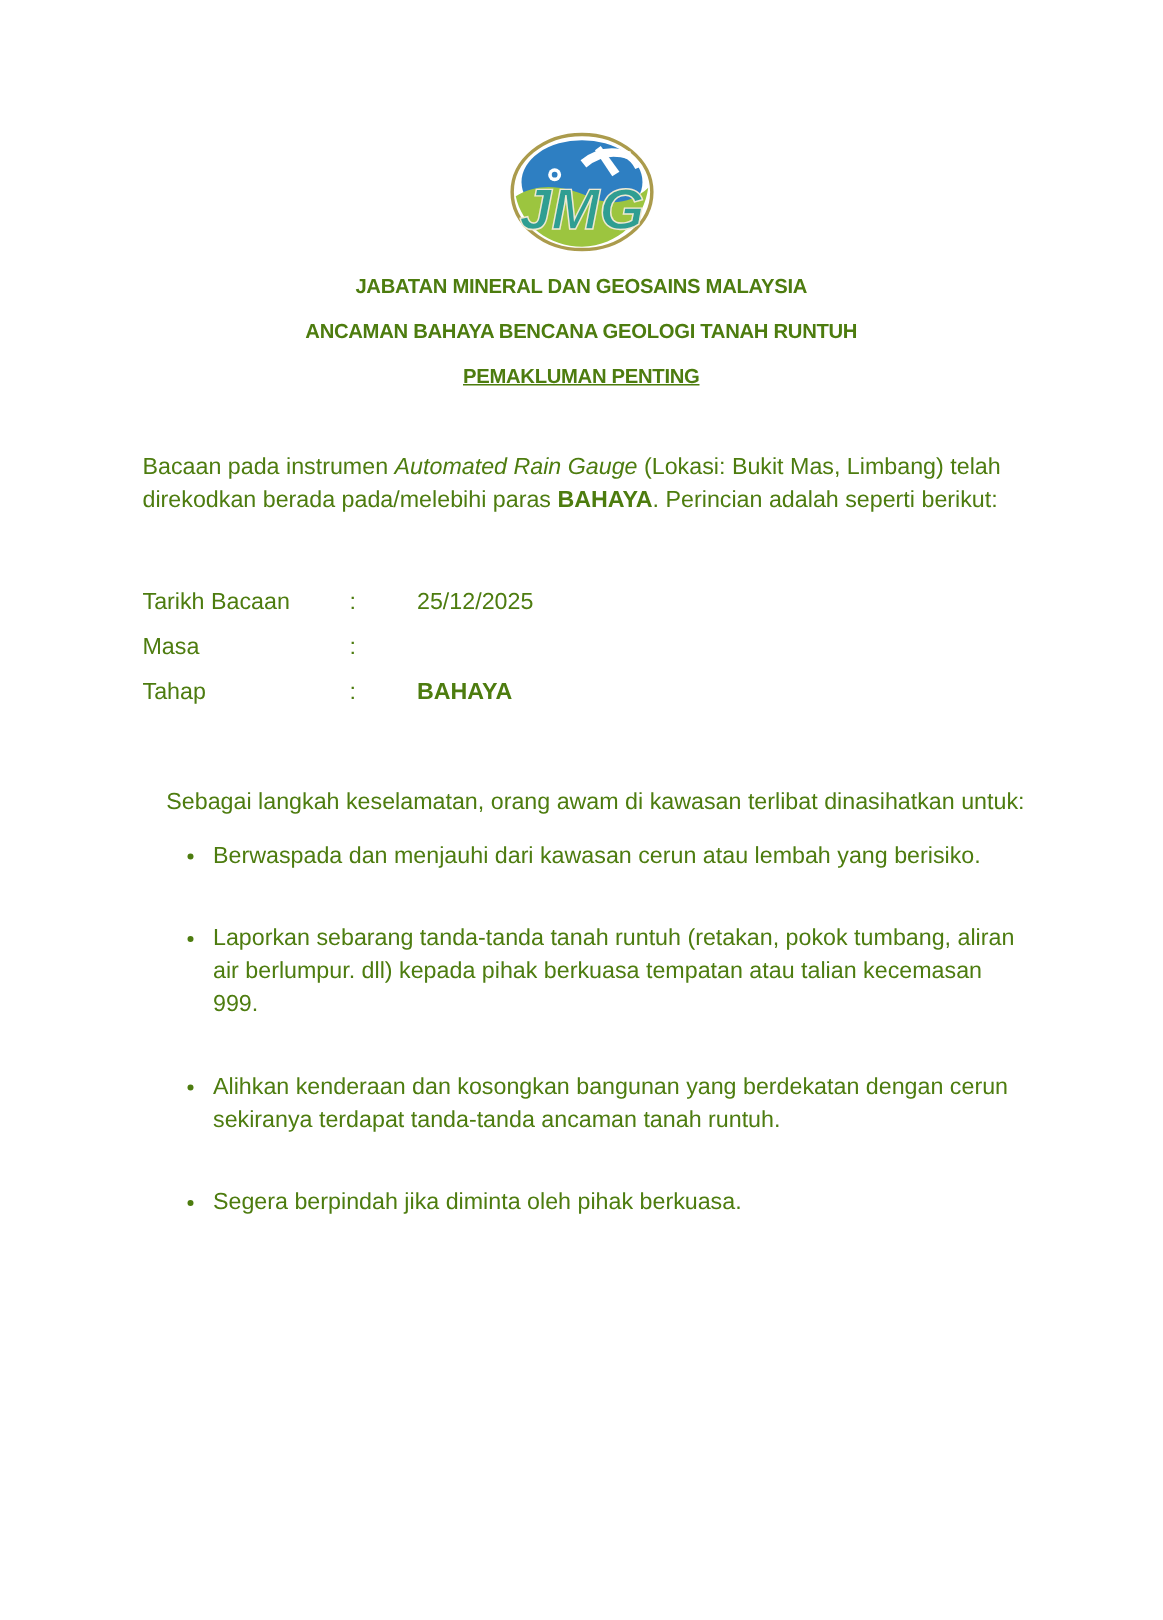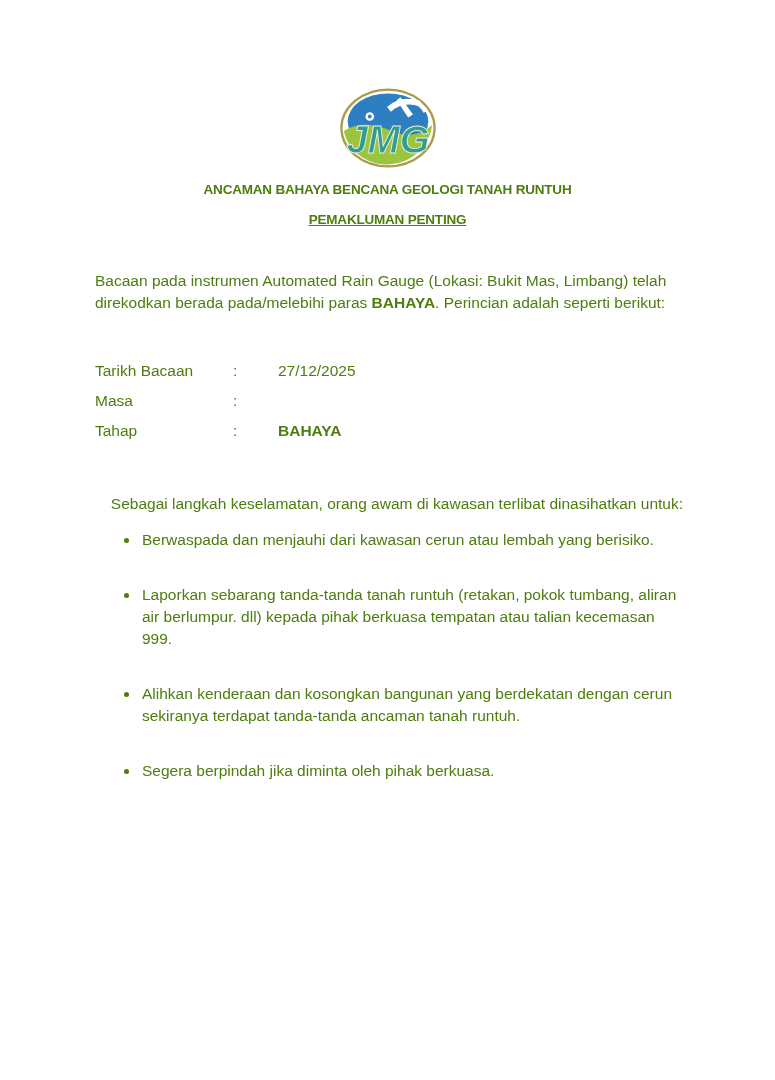--- a/index.html
+++ b/index.html
@@ -37,21 +37,21 @@
 
   .content {
     margin: 0 95px;
     font-size: 15.5px;
     line-height: 22px;
   }
   .intro {
     margin-top: 42px;
     width: 588px;
   }
-  .intro .italic { }
+  .intro .italic { font-style: italic; }
   .intro .bold   { font-weight: bold; }
 
   .details {
     margin-top: 47px;
   }
   .detail-row {
     display: grid;
     grid-template-columns: 138px 45px auto;
     line-height: 20px;
     margin-bottom: 10px;
@@ -87,32 +87,33 @@
         <path d="M63,9 L76,27 L71,30 L59,12 Z" fill="#ffffff"></path>
         <path d="M49,19 Q64,6 84,13 L82,18 Q65,13 53,24 Z" fill="#ffffff"></path>
         <path d="M80,14 Q88,17 92,23 L87,25 Q84,19 79,17 Z" fill="#ffffff"></path>
       </g>
       <circle cx="31" cy="29" r="4.5" fill="#ffffff"></circle>
       <circle cx="31" cy="29" r="2" fill="#2e7fc2"></circle>
       <text x="50" y="67" text-anchor="middle" font-family="Liberation Sans, sans-serif" font-size="40" font-style="italic" font-weight="bold" fill="#2f9e92" stroke="#efe9d2" stroke-width="1">JMG</text>
     </svg>
   </div>
 
+  <div class="heading h-org">JABATAN MINERAL DAN GEOSAINS MALAYSIA</div>
   <div class="heading h-subject">ANCAMAN BAHAYA BENCANA GEOLOGI TANAH RUNTUH</div>
   <div class="heading h-notice">PEMAKLUMAN PENTING</div>
 
   <div class="content">
 
     <p class="intro" style="margin-bottom:0;"><span>Bacaan pada instrumen </span><span class="italic">Automated Rain Gauge</span><span> (Lokasi: Bukit Mas, Limbang) telah direkodkan berada pada/melebihi paras </span><span class="bold">BAHAYA</span><span>. Perincian adalah seperti berikut:</span></p>
 
     <div class="details">
       <div class="detail-row">
         <span>Tarikh Bacaan</span>
         <span>:</span>
-        <span>27/12/2025</span>
+        <span>25/12/2025</span>
       </div>
       <div class="detail-row">
         <span>Masa</span>
         <span>:</span>
       </div>
       <div class="detail-row">
         <span>Tahap</span>
         <span>:</span>
         <span class="value-bold">BAHAYA</span>
       </div>

